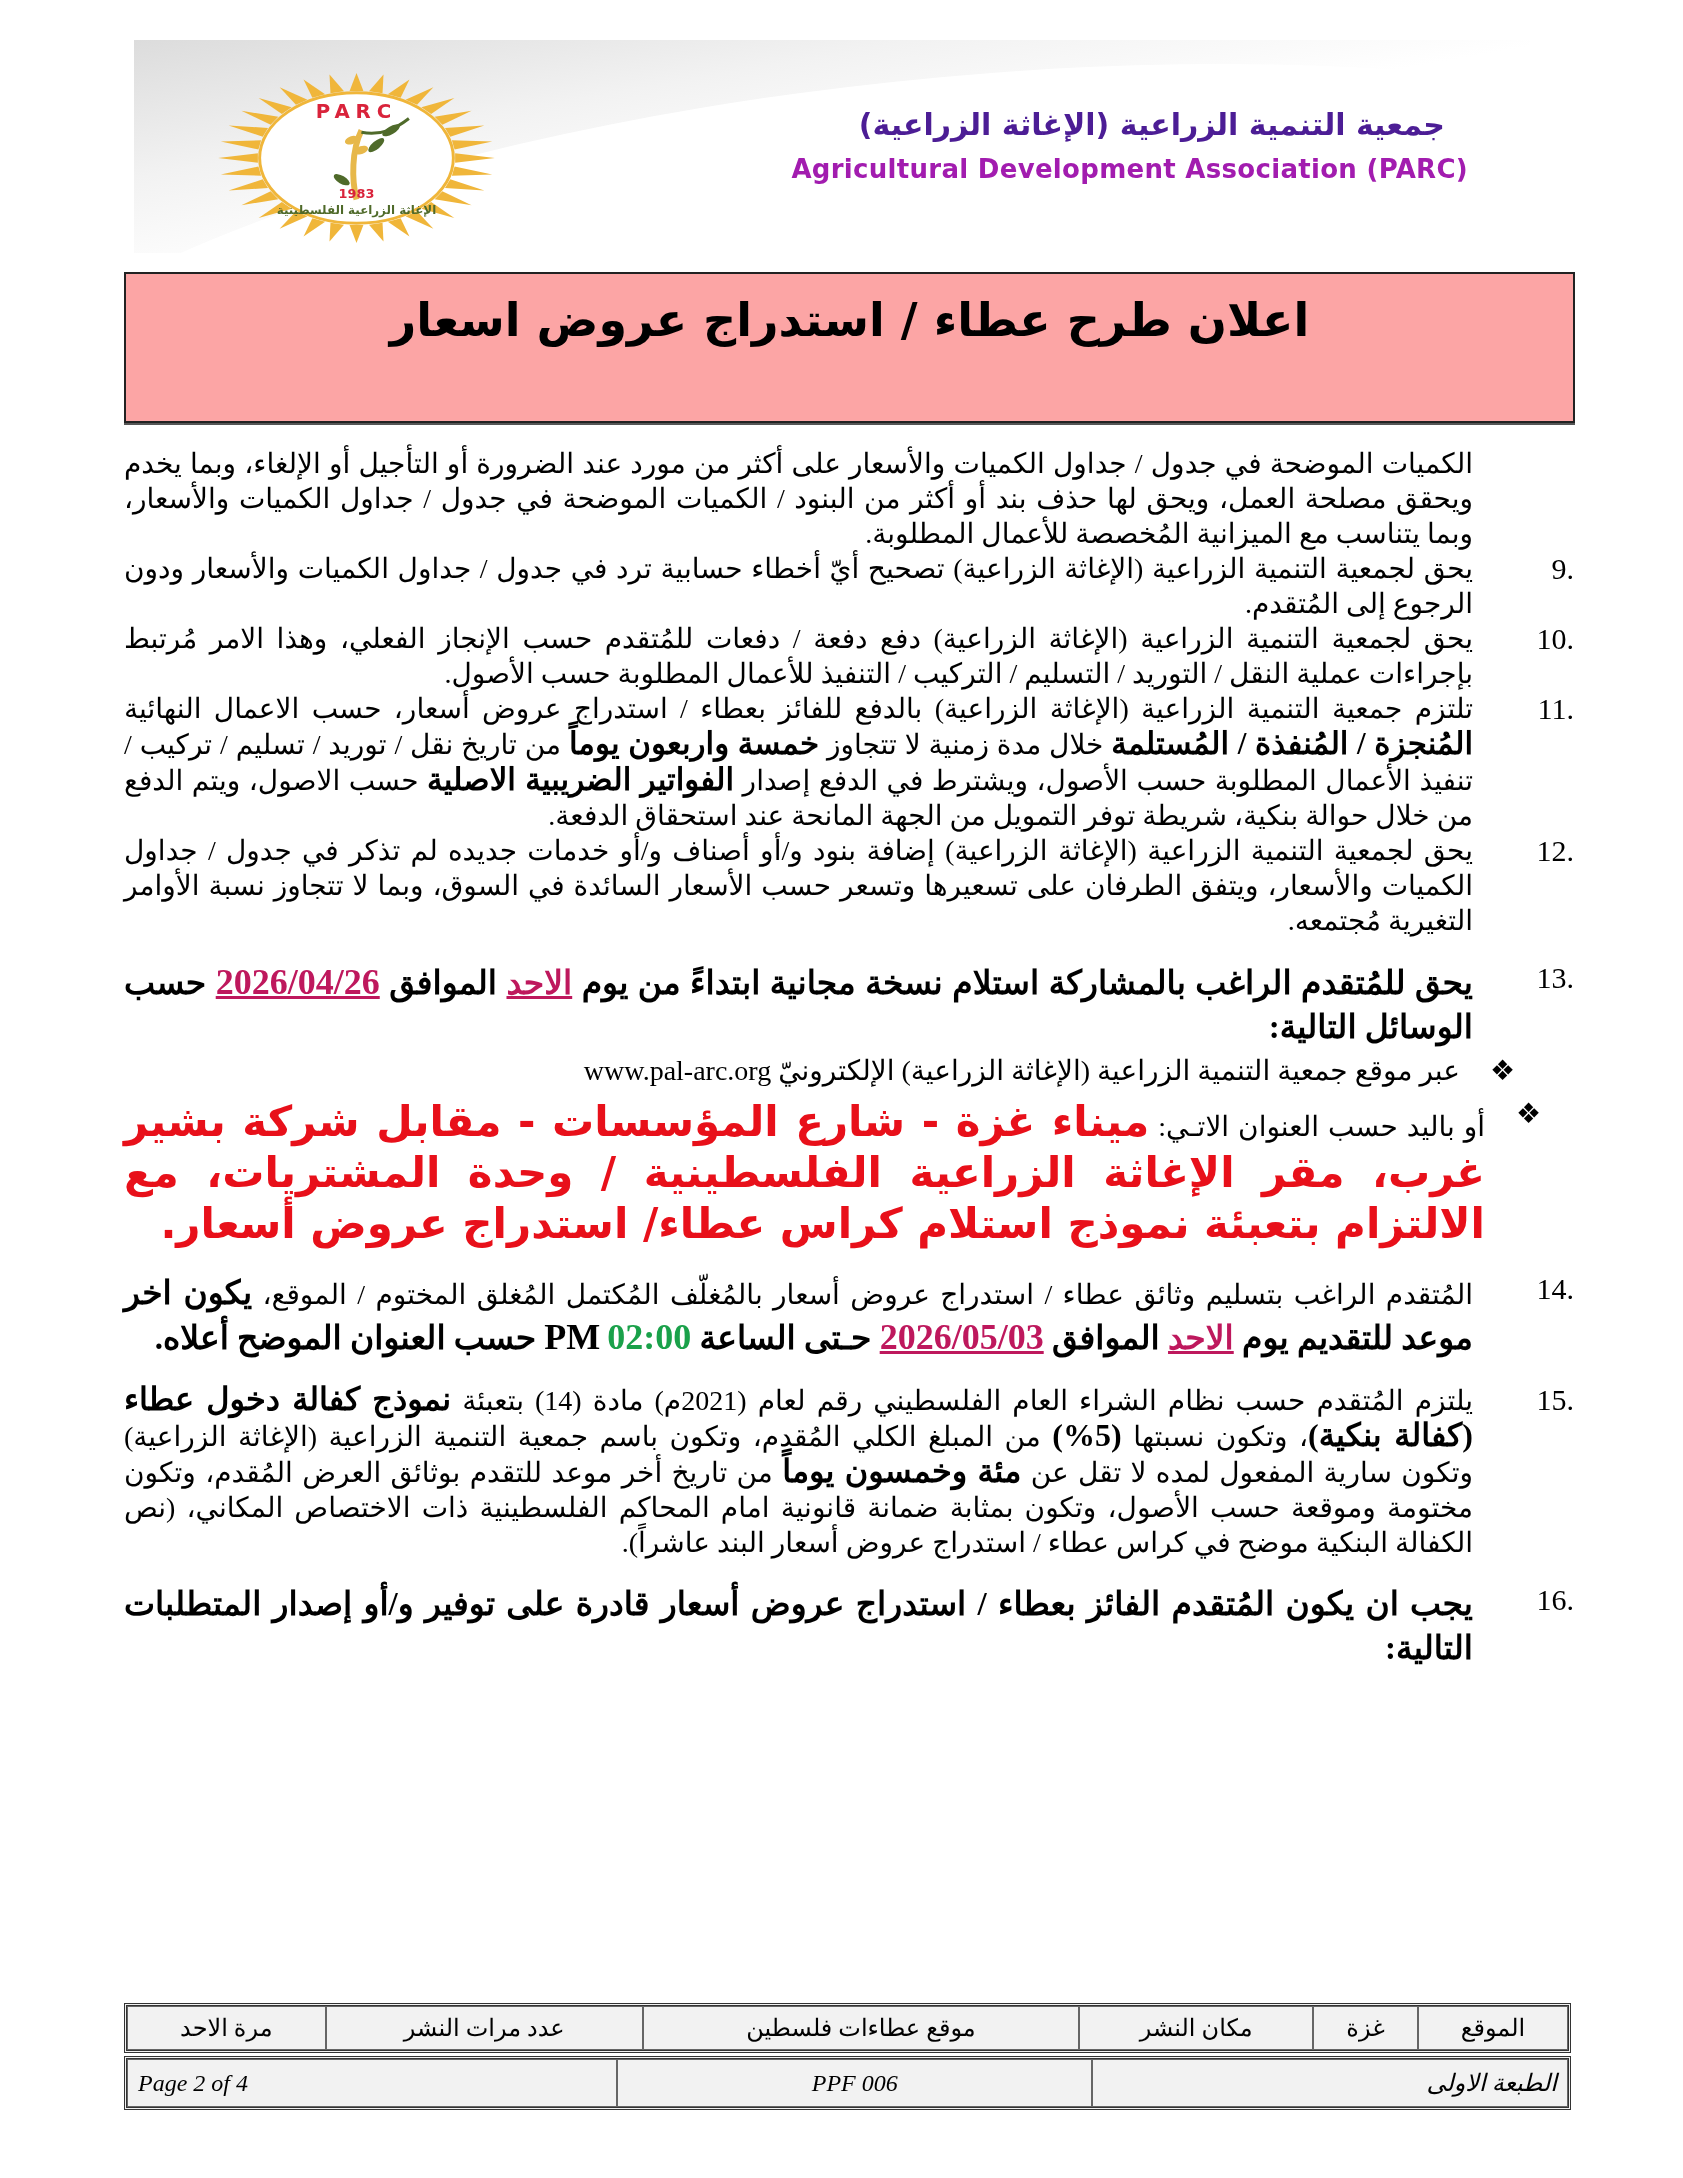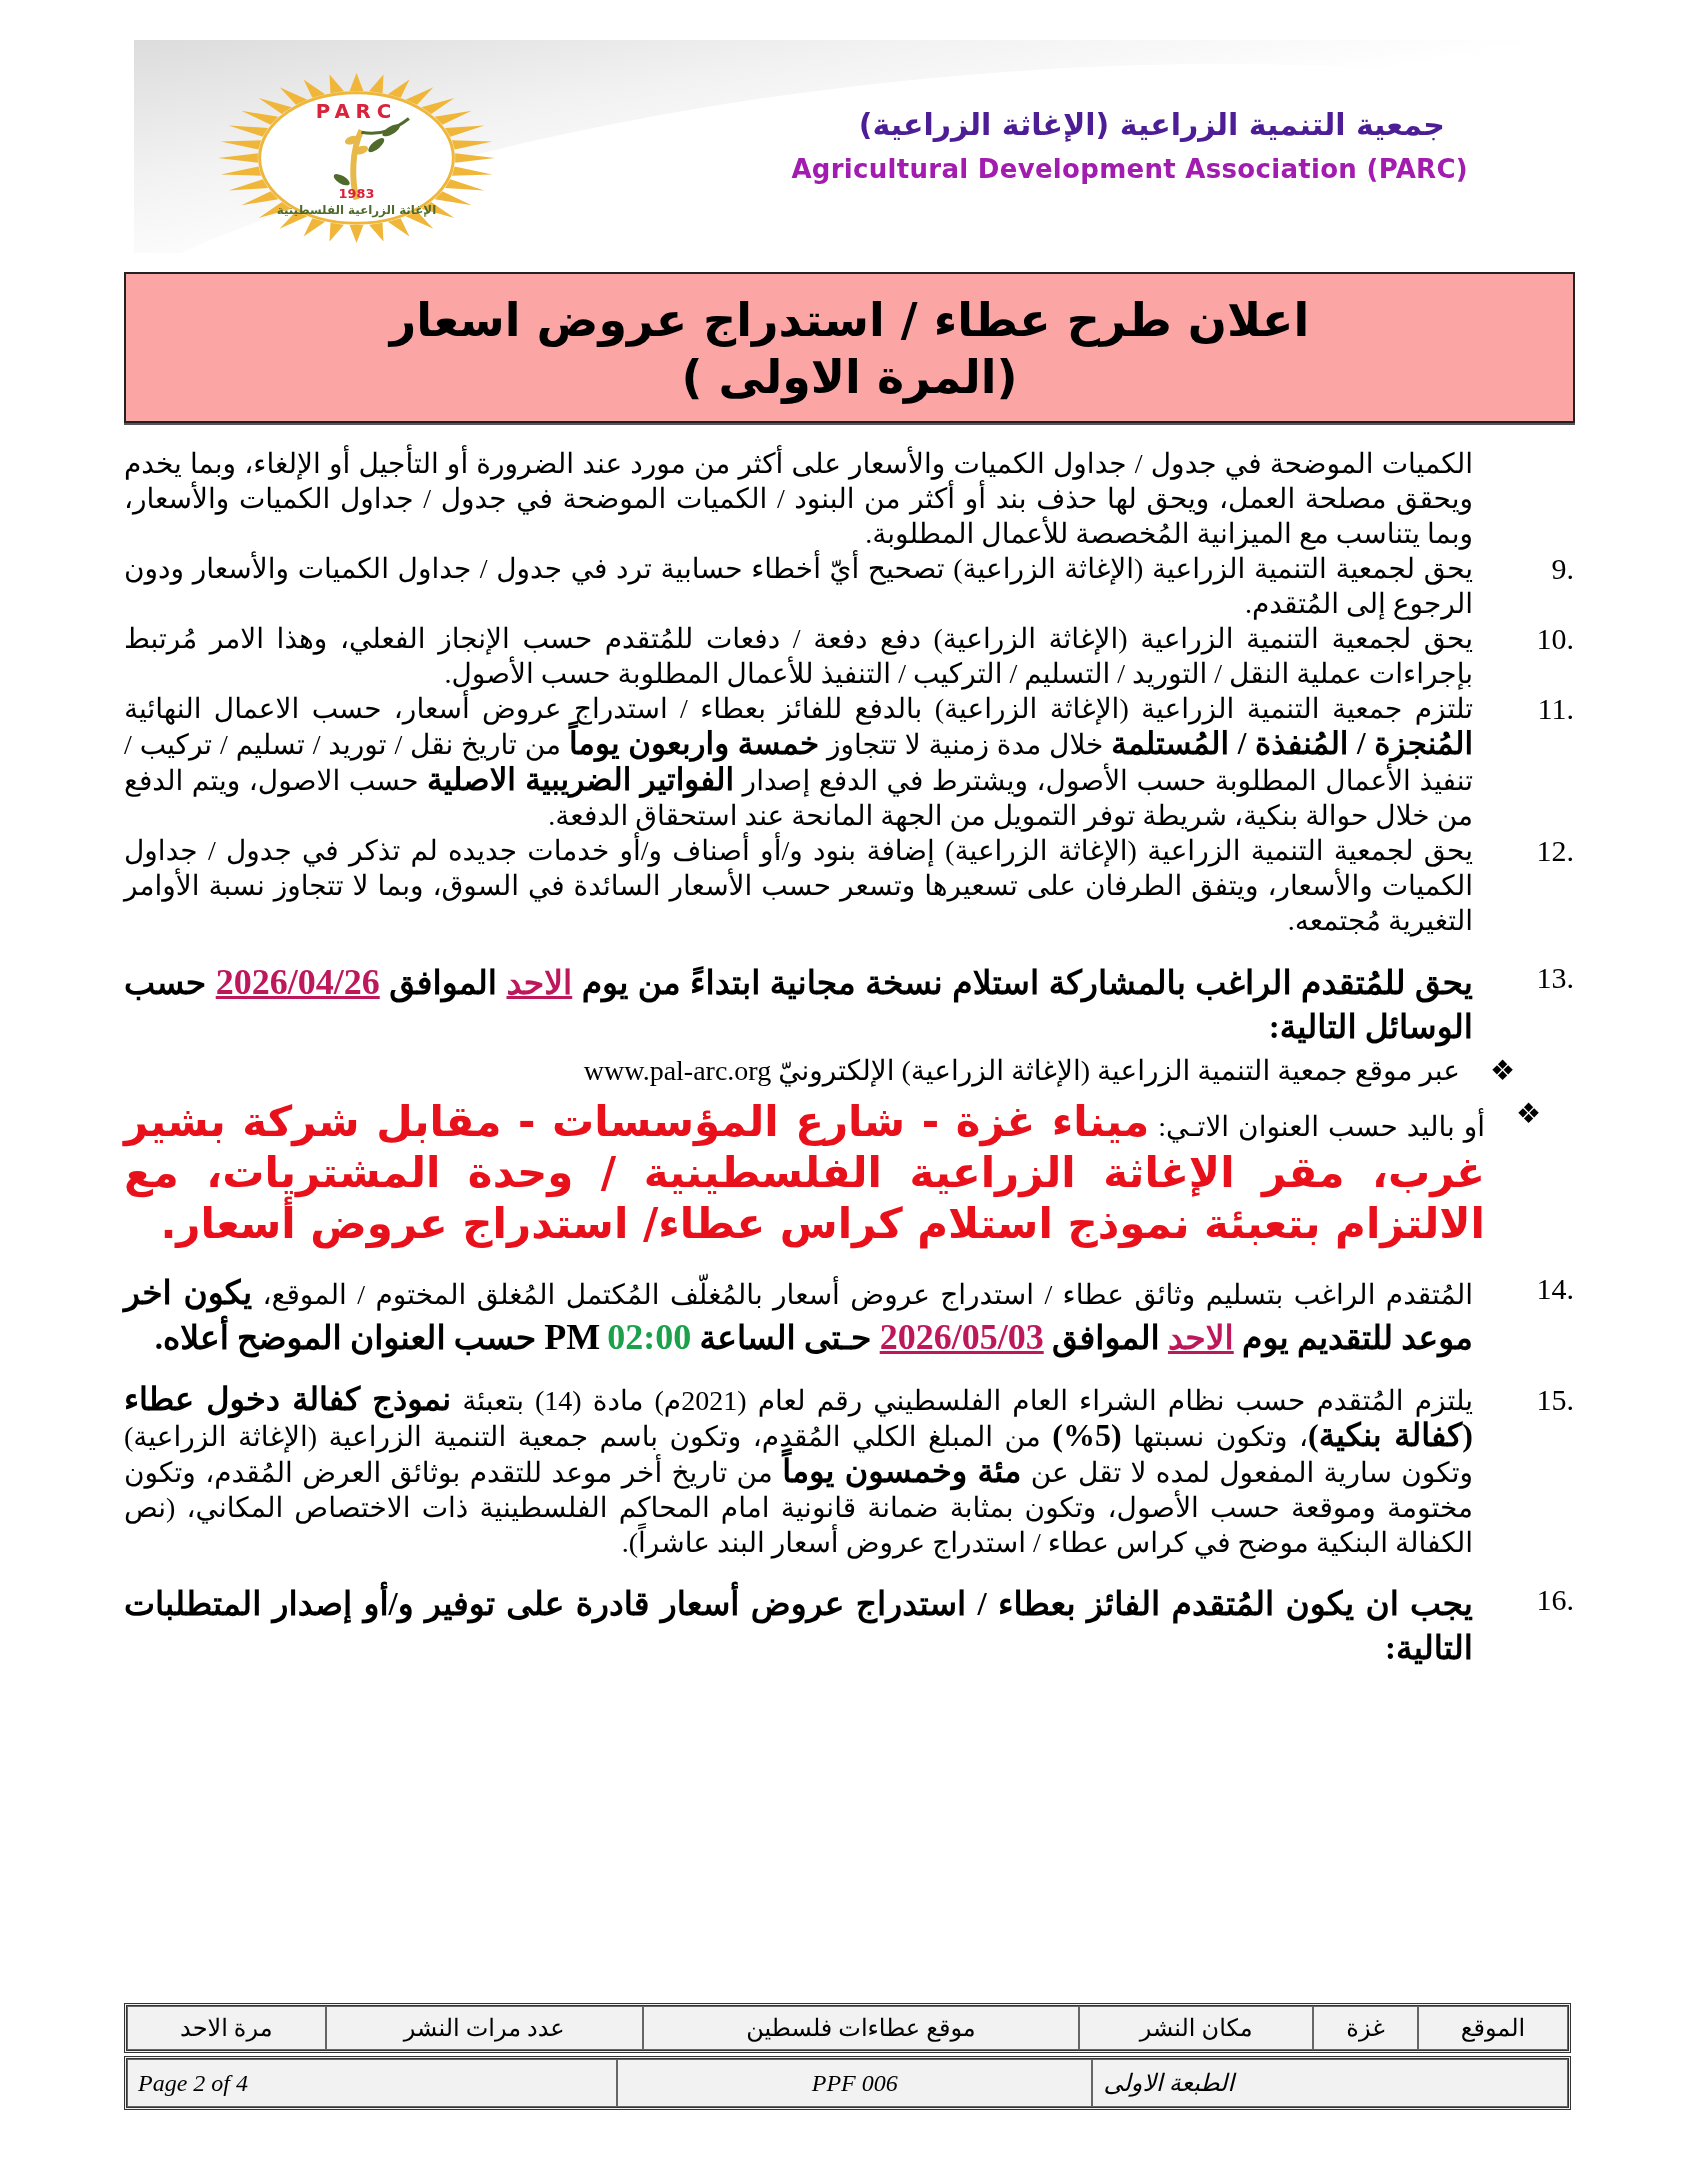--- a/index.html
+++ b/index.html
@@ -45,21 +45,21 @@
 
   
   .ftable { position: absolute; left: 124px; width: 1447px; border-collapse: separate;
             border: 3px double #333; border-spacing: 0; background: #f2f2f2;
             font-family: "Liberation Serif", serif; font-size: 24px; }
   .ftable td { border: 1px solid #666; text-align: center; height: 42px; padding: 0 10px; }
   .ft1 { top: 2003px; }
   .ft2 { top: 2056px; }
   .ft2 td { height: 46px; font-style: italic; }
   .ft2 .left { text-align: left; }
-  .ft2 .right { text-align: left; }
+  .ft2 .right { text-align: right; }
 </style>
 </head>
 <body>
 
 <div class="banner"></div>
 
 <svg class="logo" viewBox="0 0 290 175">
   <g transform="translate(145,88)">
     <g id="rays">
         <polygon points="99.75510002532796,-4.756113618952228 140,0 99.75510002532796,4.756113618952228" fill="#f0b63a"></polygon>
@@ -107,21 +107,20 @@
   <ellipse cx="150" cy="80" rx="7" ry="4" fill="#e7b84a" transform="rotate(-20 150 80)"></ellipse>
   <text x="145" y="128" text-anchor="middle" font-size="13" font-weight="bold" fill="#d9233b" font-family="DejaVu Sans, sans-serif">1983</text>
   <text x="145" y="145" text-anchor="middle" font-size="12" font-weight="bold" fill="#4f6a2a" font-family="DejaVu Sans, sans-serif" direction="rtl">الإغاثة الزراعية الفلسطينية</text>
 </svg>
 
 <div class="org-ar">جمعية التنمية الزراعية (الإغاثة الزراعية)</div>
 <div class="org-en">Agricultural Development Association (PARC)</div>
 
 <div class="title-box">
   <div class="t1">اعلان طرح عطاء / استدراج عروض اسعار</div>
-  <div class="t2">(المرة الاولى )</div>
 </div>
 
 <div class="body">
 
   <p class="para">
     <span>الكميات الموضحة في جدول / جداول الكميات والأسعار على أكثر من مورد عند الضرورة أو التأجيل أو الإلغاء، وبما يخدم ويحقق مصلحة العمل، ويحق لها حذف بند أو أكثر من البنود / الكميات الموضحة في جدول / جداول الكميات والأسعار، وبما يتناسب مع الميزانية المُخصصة للأعمال المطلوبة.</span>
   </p>
 
   <p class="para">
     <span class="num">9.</span>

